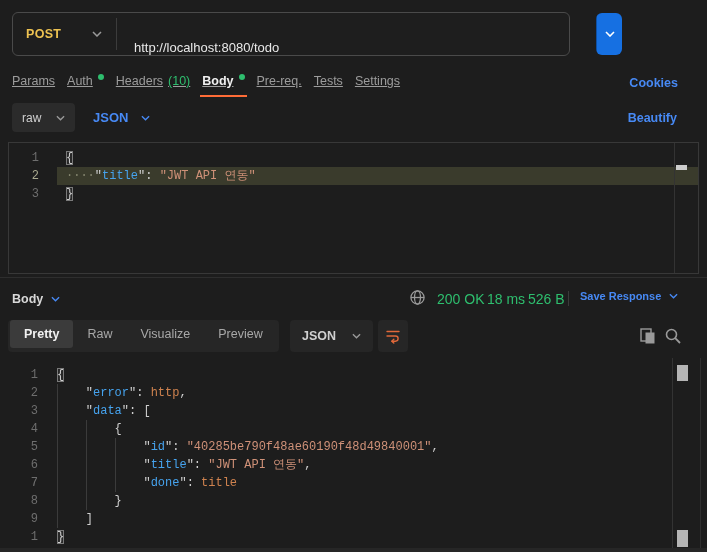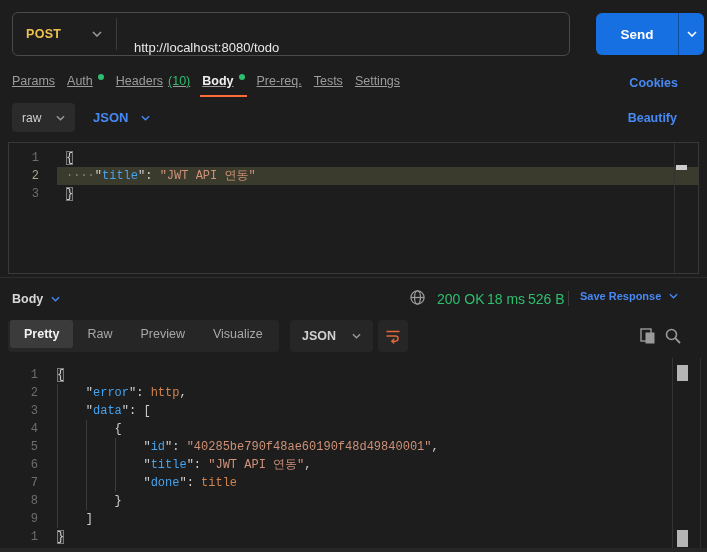--- a/index.html
+++ b/index.html
@@ -105,21 +105,20 @@
     <div class="method">
       <span class="method-label">POST</span>
       <svg class="chev grey" width="10" height="6" viewBox="0 0 10 6">
           <path d="M1 1 L5 5 L9 1" fill="none" stroke="currentColor" stroke-width="1.5"></path>
         </svg>
     </div>
     <div class="url-vdiv"></div>
     <div class="url-text">http://localhost:8080/todo</div>
   </div>
   <div class="send-group">
-    <button class="send-main">Send</button>
     <button class="send-caret">
       <svg class="chev" width="10" height="6" viewBox="0 0 10 6">
           <path d="M1 1 L5 5 L9 1" fill="none" stroke="currentColor" stroke-width="1.6"></path>
         </svg>
     </button>
   </div>
 
   <div class="tabs-row" id="req-tabs">
       <div class="tab">
         <span class="tab-label">Params</span>
@@ -205,22 +204,22 @@
   <div class="save-resp">
     <span>Save Response</span>
     <svg class="chev blue" width="9" height="6" viewBox="0 0 10 6">
         <path d="M1 1 L5 5 L9 1" fill="none" stroke="currentColor" stroke-width="1.5"></path>
       </svg>
   </div>
 
   <div class="seg" id="resp-tabs">
       <div class="seg-item active">Pretty</div>
       <div class="seg-item">Raw</div>
+      <div class="seg-item">Visualize</div>
       <div class="seg-item">Preview</div>
-      <div class="seg-item">Visualize</div>
     </div>
   <button class="json-dd2">
     <span>JSON</span>
     <svg class="chev grey" width="9" height="6" viewBox="0 0 10 6">
         <path d="M1 1 L5 5 L9 1" fill="none" stroke="currentColor" stroke-width="1.5"></path>
       </svg>
   </button>
   <button class="wrap-btn">
     <svg width="16" height="16" viewBox="0 0 16 16">
       <g fill="none" stroke="#e0683a" stroke-width="1.4" stroke-linecap="round" stroke-linejoin="round">

